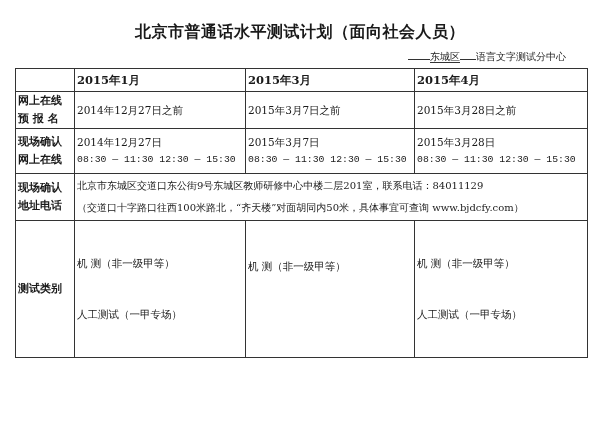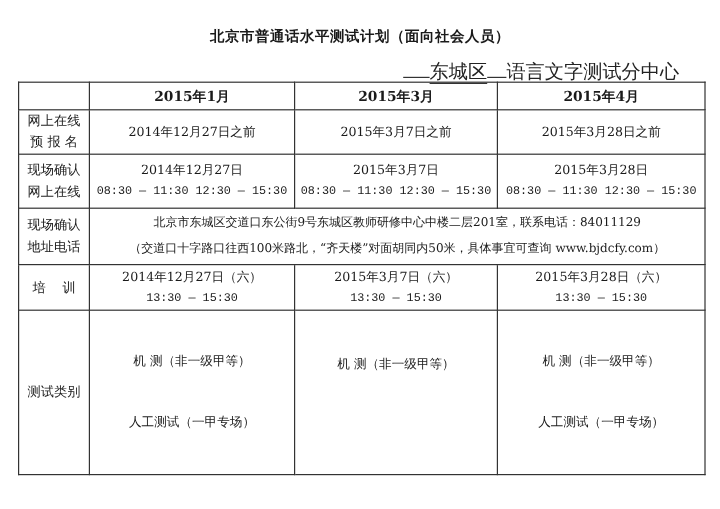--- a/index.html
+++ b/index.html
@@ -1,31 +1,31 @@
 <!DOCTYPE html>
 <html><head>
 <meta charset="utf-8">
 <style>
   html, body { margin: 0; padding: 0; background: #ffffff; }
   body { width: 600px; height: 424px; position: relative; overflow: hidden;
          font-family: "DejaVu Serif", "Liberation Serif", serif; color: #1a1a1a; }
   .title { position: absolute; left: 0; width: 600px; top: 22px; text-align: center;
-           font-size: 12px; font-weight: bold; letter-spacing: 0.5px;
+           font-size: 16px; font-weight: bold; letter-spacing: 0.5px;
            font-family: "DejaVu Sans", "Liberation Sans", sans-serif; }
-  .subtitle { position: absolute; right: 34px; top: 50px; font-size: 16px;
+  .subtitle { position: absolute; right: 34px; top: 50px; font-size: 10px;
               font-family: "DejaVu Sans", "Liberation Sans", sans-serif; color: #222; }
   .subtitle .blank { display: inline-block; border-bottom: 1px solid #333; }
   .subtitle .blank.b1 { width: 22px; }
   .subtitle .blank.b2 { width: 16px; }
   .subtitle .district { border-bottom: 1px solid #333; }
   table.plan { position: absolute; left: 15px; top: 68px; width: 572px;
                border-collapse: collapse; table-layout: fixed; font-size: 10.5px; }
-  table.plan td { border: 1px solid #333; text-align: center; vertical-align: middle;
+  table.plan td { border: 1px solid #333; text-align: left; vertical-align: middle;
                   padding: 0 2px; line-height: 17px; }
-  table.plan td.rh { font-weight: normal; font-size: 11px; line-height: 18px;
+  table.plan td.rh { font-weight: bold; font-size: 11px; line-height: 18px;
                      font-family: "DejaVu Sans", "Liberation Sans", sans-serif; }
   table.plan td.ch { font-weight: bold; font-size: 11.5px; }
   .line { display: block; white-space: nowrap; }
   .mono { font-family: Liberation Mono, monospace; font-size: 9.8px; }
   .pad-top { vertical-align: top !important; padding-top: 3px !important; }
 </style>
 </head>
 <body>
 
 <div class="title">北京市普通话水平测试计划（面向社会人员）</div>
@@ -89,35 +89,20 @@
     <td class="rh">
       <span class="line">现场确认</span>
       <span class="line">地址电话</span>
     </td>
     <td colspan="3" style="font-size:10px; line-height:22px;">
       <span class="line">北京市东城区交道口东公街9号东城区教师研修中心中楼二层201室，联系电话：84011129</span>
       <span class="line">（交道口十字路口往西100米路北，“齐天楼”对面胡同内50米，具体事宜可查询 www.bjdcfy.com）</span>
     </td>
   </tr>
 
-  <tr style="height:38px">
-    <td class="rh" style="white-space:pre;"><span>培    训</span></td>
-    <td>
-      <span class="line">2014年12月27日（六）</span>
-      <span class="line mono">13:30 — 15:30</span>
-    </td>
-    <td>
-      <span class="line">2015年3月7日（六）</span>
-      <span class="line mono">13:30 — 15:30</span>
-    </td>
-    <td>
-      <span class="line">2015年3月28日（六）</span>
-      <span class="line mono">13:30 — 15:30</span>
-    </td>
-  </tr>
 
 
   <tr style="height:38px">
     <td class="rh"><span>测试类别</span></td>
     <td style="white-space:pre;">
       <span class="line">机  测（非一级甲等）</span>
       <span class="line">人工测试（一甲专场）</span>
     </td>
     <td class="pad-top" style="white-space:pre;">
       <span class="line">机  测（非一级甲等）</span>

